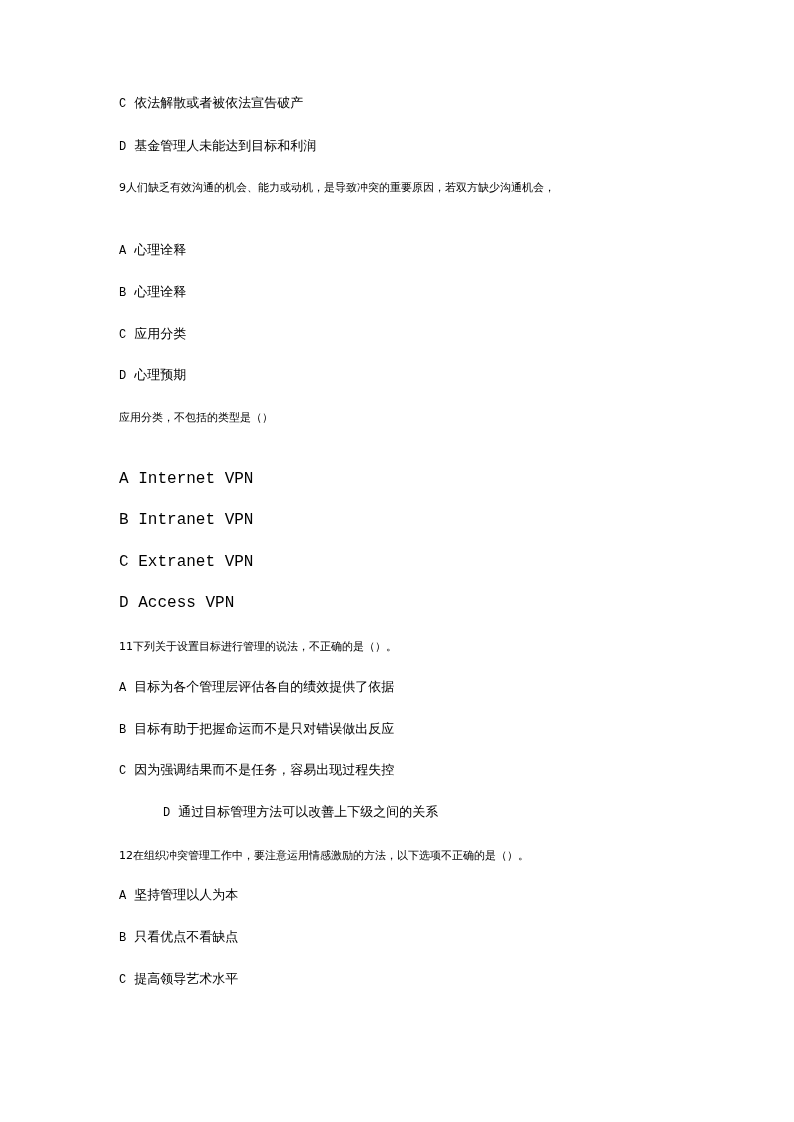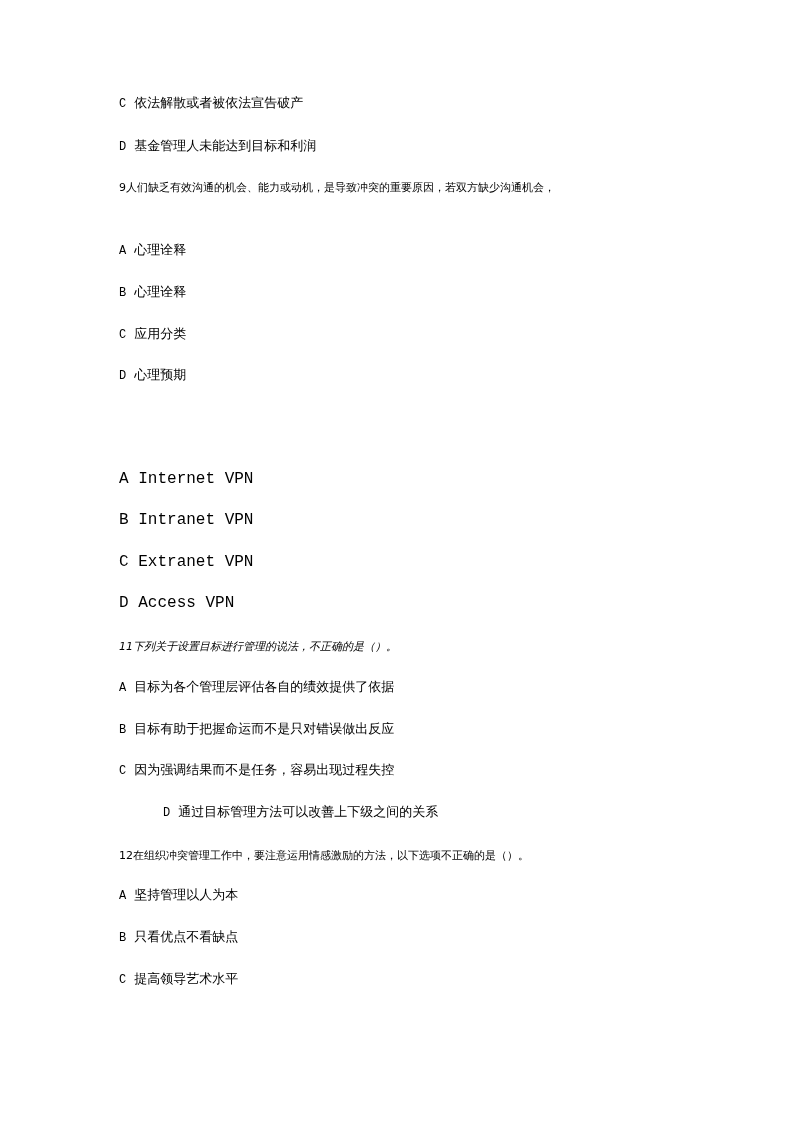--- a/index.html
+++ b/index.html
@@ -60,35 +60,36 @@
   <span class="lbl">B</span><span>心理诠释</span>
 </div>
 <div class="line" style="top:325px;">
   <span class="lbl">C</span><span>应用分类</span>
 </div>
 <div class="line" style="top:366px;">
   <span class="lbl">D</span><span>心理预期</span>
 </div>
 
 <div class="q" style="top:407px;">
+  <div>应用分类，不包括的类型是（）</div>
 </div>
 <div class="line mono" style="top:470px;">
   <span>A</span> <span>Internet VPN</span>
 </div>
 <div class="line mono" style="top:511px;">
   <span>B</span> <span>Intranet VPN</span>
 </div>
 <div class="line mono" style="top:553px;">
   <span>C</span> <span>Extranet VPN</span>
 </div>
 <div class="line mono" style="top:594px;">
   <span>D</span> <span>Access VPN</span>
 </div>
 
-<div class="q" style="top:636px;font-style:italic;">
+<div class="q" style="top:636px;">
   <div><span class="num">11</span><span>下列关于设置目标进行管理的说法，不正确的是（）。</span></div>
 </div>
 <div class="line" style="top:678px;">
   <span class="lbl">A</span><span>目标为各个管理层评估各自的绩效提供了依据</span>
 </div>
 <div class="line" style="top:720px;">
   <span class="lbl">B</span><span>目标有助于把握命运而不是只对错误做出反应</span>
 </div>
 <div class="line" style="top:761px;">
   <span class="lbl">C</span><span>因为强调结果而不是任务，容易出现过程失控</span>

